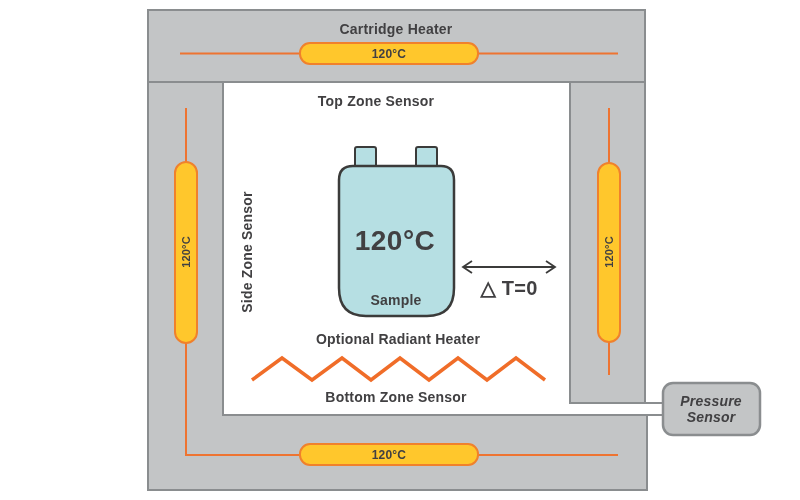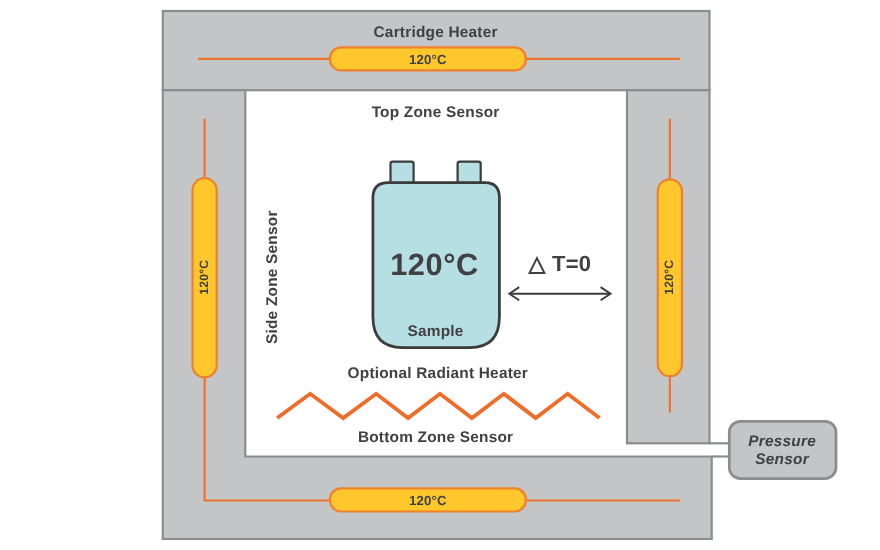--- a/index.html
+++ b/index.html
@@ -10,21 +10,21 @@
   .stage svg{position:absolute;left:0;top:0;}
   .lbl{
     position:absolute;font-weight:700;color:#414042;white-space:nowrap;
     transform:translate(-50%,-50%);letter-spacing:.2px;text-align:center;
   }
   .lbl.rot{transform:translate(-50%,-50%) rotate(-90deg);}
   .lbl.wrap{white-space:normal;line-height:1.15;}
   .fs11{font-size:11px;}
   .fs12{font-size:12px;}
   .fs14{font-size:14px;}
-  .fs20{font-size:20px;}
+  .fs20{font-size:20px;margin-top:48px;}
   .fs28{font-size:28px;letter-spacing:.5px;}
 </style>
 </head>
 <body>
 
 <div class="stage">
 
   <svg width="800" height="500" viewBox="0 0 800 500">
 
     <rect x="148" y="10" width="497" height="72" fill="#c3c5c6" stroke="#8a8d8f" stroke-width="2"></rect>
@@ -55,21 +55,21 @@
 
     <line x1="645" y1="403" x2="668" y2="403" stroke="#8a8d8f" stroke-width="2"></line>
     <line x1="647" y1="415" x2="668" y2="415" stroke="#8a8d8f" stroke-width="2"></line>
     <rect x="663" y="383" width="97" height="52" rx="10" fill="#c3c5c6" stroke="#8a8d8f" stroke-width="2.5"></rect>
   </svg>
 
   <div class="lbl fs14" style="left:396px;top:29px;">Cartridge Heater</div>
 
   <div class="lbl fs12" style="left:389px;top:54px;">120°C</div>
 
-  <div class="lbl fs14" style="left:396px;top:101px;text-align:right;">Top Zone Sensor</div>
+  <div class="lbl fs14" style="left:376px;top:101px;text-align:right;">Top Zone Sensor</div>
 
   <div class="lbl rot fs14" style="left:247px;top:252px;">Side Zone Sensor</div>
 
   <div class="lbl rot fs11" style="left:186px;top:252px;">120°C</div>
 
   <div class="lbl rot fs11" style="left:609px;top:252px;">120°C</div>
 
   <div class="lbl fs28" style="left:395px;top:241px;">120°C</div>
 
   <div class="lbl fs14" style="left:396px;top:300px;text-align:right;">Sample</div>

